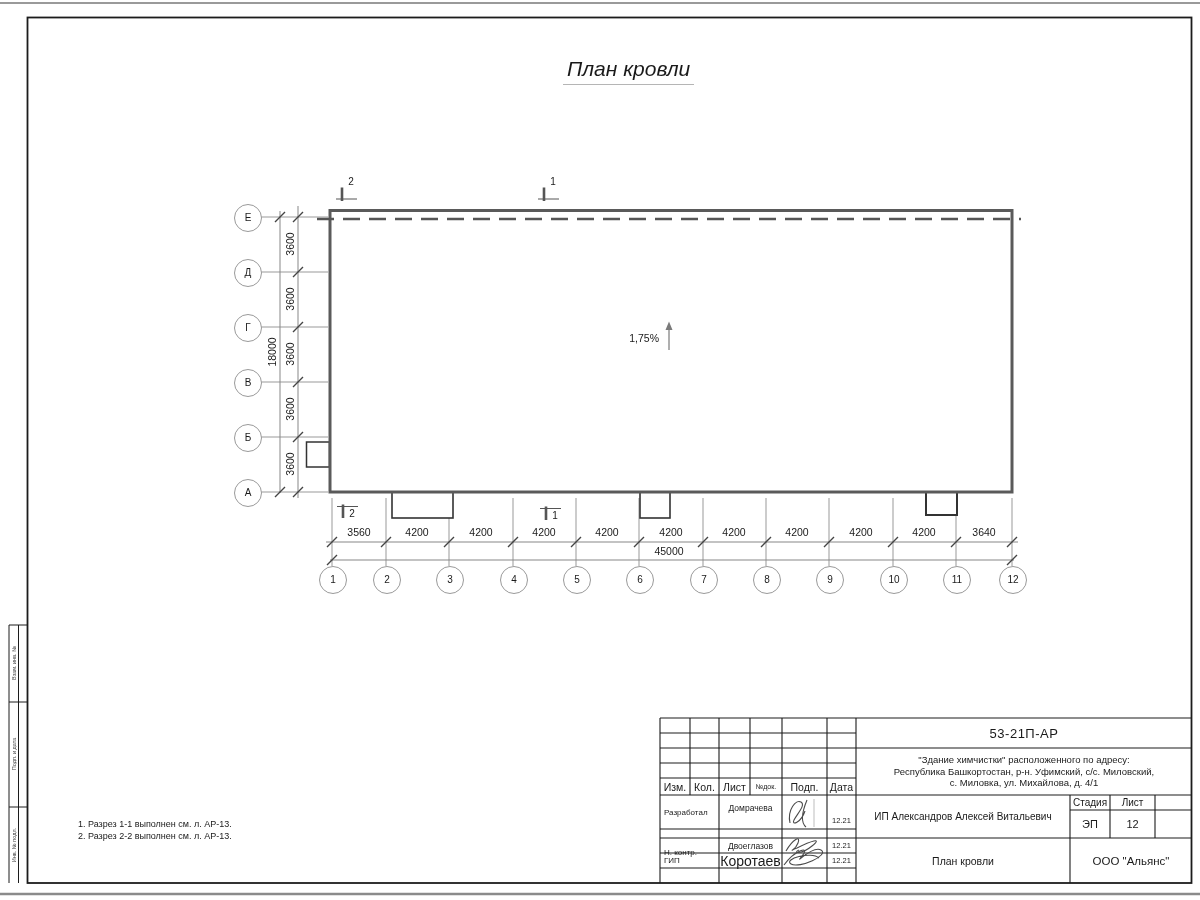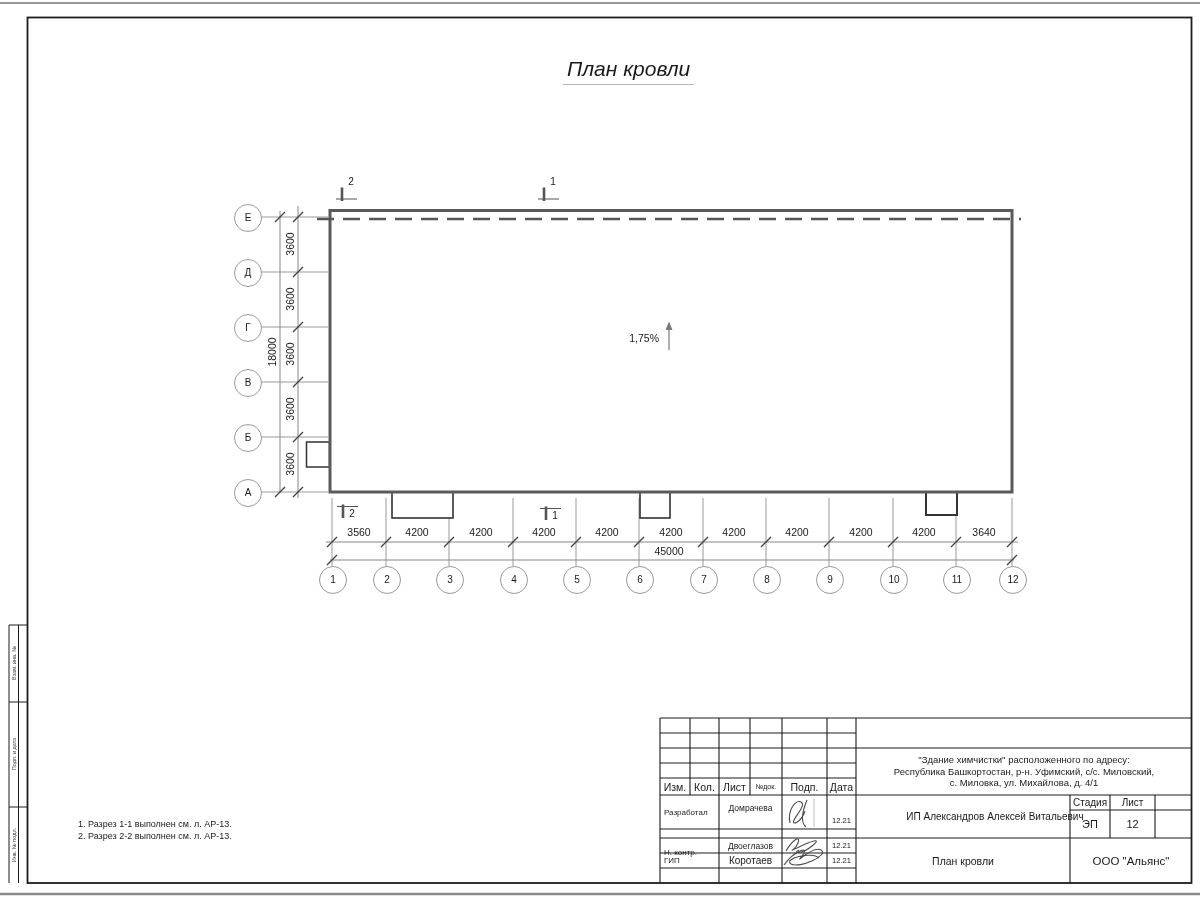--- a/index.html
+++ b/index.html
@@ -139,20 +139,21 @@
 
   <div class="notes" style="left:78px;top:819px;">
     <div>1. Разрез 1-1 выполнен см. л. АР-13.</div>
     <div>2. Разрез 2-2 выполнен см. л. АР-13.</div>
   </div>
 
   <div class="rot" style="left:14px;top:663px;">Взам. инв. №</div>
   <div class="rot" style="left:14px;top:754px;">Подп. и дата</div>
   <div class="rot" style="left:14px;top:845px;">Инв. № подл.</div>
 
+  <div class="c" style="left:856px;top:718px;width:336px;height:30px;font-size:13px;letter-spacing:.5px;">53-21П-АР</div>
 
   <div class="c" style="left:856px;top:748px;width:336px;height:47px;flex-direction:column;font-size:9.5px;line-height:11.5px;">
     <div>"Здание химчистки" расположенного по адресу:</div>
     <div>Республика Башкортостан, р-н. Уфимский, с/с. Миловский,</div>
     <div>с. Миловка, ул. Михайлова, д. 4/1</div>
   </div>
 
   <div class="c" style="left:660px;top:778px;width:30px;height:17px;font-size:10.5px;">Изм.</div>
   <div class="c" style="left:690px;top:778px;width:29px;height:17px;font-size:10.5px;">Кол.</div>
   <div class="c" style="left:719px;top:778px;width:31px;height:17px;font-size:10.5px;">Лист</div>
@@ -162,24 +163,24 @@
 
   <div class="c cl" style="left:661px;top:795px;width:57px;height:34px;font-size:8px;">Разработал</div>
   <div class="c" style="left:719px;top:795px;width:63px;height:26px;font-size:8.5px;">Домрачева</div>
   <div class="c" style="left:827px;top:811px;width:29px;height:18px;font-size:7.5px;">12.21</div>
 
   <div class="c cl" style="left:661px;top:838px;width:57px;height:28px;font-size:8px;">Н. контр.</div>
   <div class="c" style="left:719px;top:838px;width:63px;height:15px;font-size:8.5px;">Двоеглазов</div>
   <div class="c" style="left:827px;top:838px;width:29px;height:15px;font-size:7.5px;">12.21</div>
 
   <div class="c cl" style="left:661px;top:853px;width:57px;height:15px;font-size:8px;">ГИП</div>
-  <div class="c" style="left:719px;top:853px;width:63px;height:15px;font-size:10px;">Коротаев</div>
+  <div class="c" style="left:719px;top:853px;width:63px;height:15px;font-size:14px;">Коротаев</div>
   <div class="c" style="left:827px;top:853px;width:29px;height:15px;font-size:7.5px;">12.21</div>
 
-  <div class="c" style="left:856px;top:795px;width:214px;height:43px;font-size:10px;margin-left:32px;">ИП Александров Алексей Витальевич</div>
+  <div class="c" style="left:856px;top:795px;width:214px;height:43px;font-size:10px;">ИП Александров Алексей Витальевич</div>
 
   <div class="c" style="left:1070px;top:795px;width:40px;height:15px;font-size:10px;">Стадия</div>
   <div class="c" style="left:1110px;top:795px;width:45px;height:15px;font-size:10px;">Лист</div>
   <div class="c" style="left:1155px;top:795px;width:45px;height:15px;font-size:12px;padding-left:47px;">Листов</div>
   <div class="c" style="left:1070px;top:810px;width:40px;height:28px;font-size:11px;">ЭП</div>
   <div class="c" style="left:1110px;top:810px;width:45px;height:28px;font-size:11px;">12</div>
   <div class="c" style="left:1155px;top:810px;width:37px;height:28px;font-size:11px;margin-left:34px;">14</div>
 
   <div class="c" style="left:856px;top:838px;width:214px;height:45px;font-size:10.5px;">План кровли</div>
   <div class="c" style="left:1070px;top:838px;width:122px;height:45px;font-size:11.5px;">ООО "Альянс"</div>

